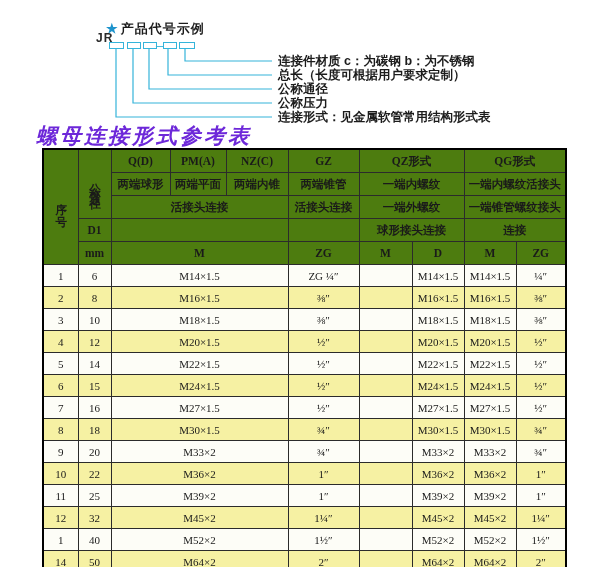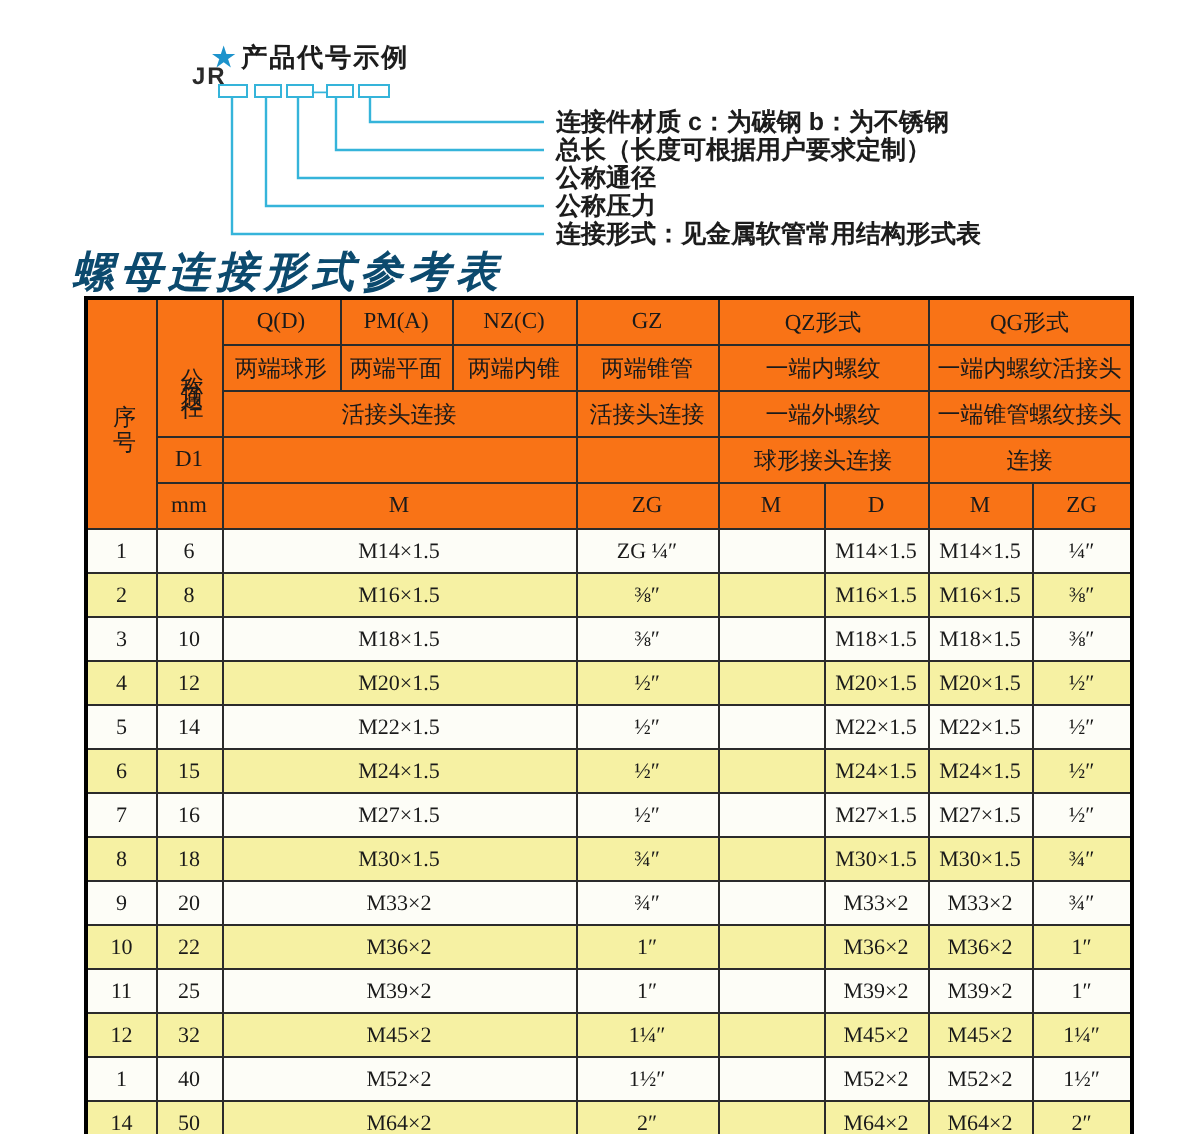--- a/index.html
+++ b/index.html
@@ -14,28 +14,28 @@
   .jr-prefix{position:absolute;left:96px;top:31px;font-family:"Liberation Sans",sans-serif;
         font-weight:bold;font-size:12px;color:#2a2a2a;letter-spacing:1px;}
   .code-box{position:absolute;top:42px;height:5px;background:#ffffff;border:1px solid #35b4da;}
   .code-dash{position:absolute;top:38px;font-size:12px;color:#35b4da;font-weight:bold;}
   .diag-label{position:absolute;left:278px;height:14px;line-height:14px;
         font-family:"Liberation Sans",sans-serif;font-weight:bold;font-size:12.5px;color:#1c1c1c;
         white-space:nowrap;}
 
   
   .table-title{position:absolute;left:36px;top:122px;font-size:21px;font-weight:bold;font-style:italic;
-        font-family:"DejaVu Serif",serif;letter-spacing:3px;color:#0c4a6e;}
+        font-family:"DejaVu Serif",serif;letter-spacing:3px;color:#6d28d9;}
 
   
   table.ref{position:absolute;left:42px;top:148px;border-collapse:collapse;table-layout:fixed;
         border:2px solid #000;font-size:11px;}
   table.ref th, table.ref td{border:1px solid #2b2b2b;text-align:center;vertical-align:middle;
         padding:0;overflow:hidden;white-space:nowrap;}
-  table.ref thead th{background:#f97316;font-weight:normal;height:22px;font-size:11.5px;}
+  table.ref thead th{background:#4d7c0f;font-weight:bold;height:22px;font-size:11.5px;}
   table.ref tbody td{height:21px;background:#fdfdf7;}
   table.ref tbody tr.row-alt td{background:#f6f1a3;}
   .vert{writing-mode:vertical-lr;text-orientation:upright;margin:0 auto;letter-spacing:5px;
         font-size:11.5px;}
   .vert.seq{letter-spacing:14px;}
 </style>
 </head>
 <body>
 
 <div id="page">

